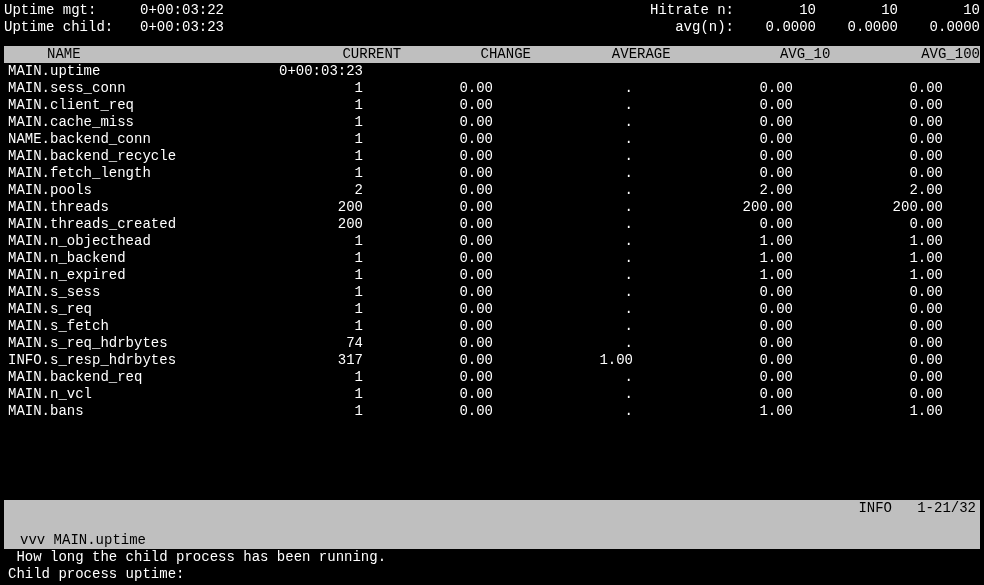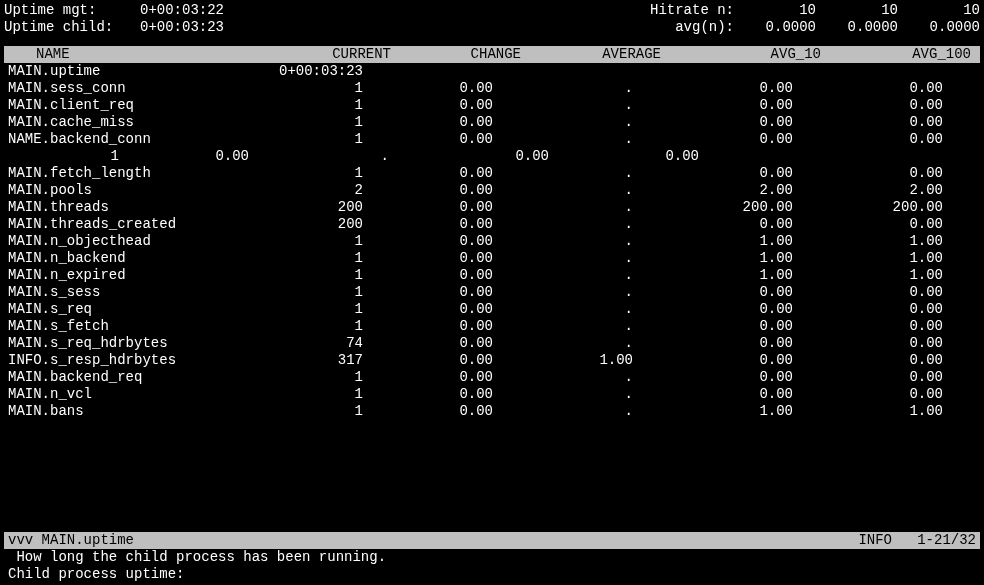--- a/index.html
+++ b/index.html
@@ -52,21 +52,21 @@
   }
   .gap {
     height: 10px;
   }
   .header-bar {
     background: #bfbfbf;
     color: #000;
     display: flex;
     white-space: pre;
   }
-  .hdr-name    { width: 240px; padding-left: 32px; }
+  .hdr-name    { width: 240px; padding-left: 43px; }
   .col-current { width: 115px; text-align: right; font-family: Liberation Mono, monospace; }
   .col-change  { width: 130px; text-align: right; }
   .col-average { width: 140px; text-align: right; }
   .col-avg10   { width: 160px; text-align: right; }
   .col-avg100  { width: 150px; text-align: right; }
 
   .rows {
     flex: 1;
   }
   .row {
@@ -79,21 +79,22 @@
     text-align: left;
   }
   .status-bar {
     background: #bfbfbf;
     color: #000;
     display: flex;
     white-space: pre;
   }
   .status-bar .sel {
     flex: 1;
-    padding-left: 4px;
+    padding-left: 16px;
+    margin-top: 32px;
   }
   .status-bar .info {
     text-align: right;
     padding-right: 4px;
   }
   .desc {
     white-space: pre;
     padding-left: 4px;
   }
 </style>
@@ -135,21 +136,21 @@
     <span class="col-avg10">AVG_10</span>
     <span class="col-avg100">AVG_100</span>
   </div>
 
   <div class="rows" id="rows-container">
       <div class="row"><span class="name">MAIN.uptime</span><span class="col-current">0+00:03:23</span><span class="col-change"></span><span class="col-average"></span><span class="col-avg10"></span><span class="col-avg100"></span></div>
       <div class="row"><span class="name">MAIN.sess_conn</span><span class="col-current">1</span><span class="col-change">0.00</span><span class="col-average">.</span><span class="col-avg10">0.00</span><span class="col-avg100">0.00</span></div>
       <div class="row"><span class="name">MAIN.client_req</span><span class="col-current">1</span><span class="col-change">0.00</span><span class="col-average">.</span><span class="col-avg10">0.00</span><span class="col-avg100">0.00</span></div>
       <div class="row"><span class="name">MAIN.cache_miss</span><span class="col-current">1</span><span class="col-change">0.00</span><span class="col-average">.</span><span class="col-avg10">0.00</span><span class="col-avg100">0.00</span></div>
       <div class="row"><span class="name">NAME.backend_conn</span><span class="col-current">1</span><span class="col-change">0.00</span><span class="col-average">.</span><span class="col-avg10">0.00</span><span class="col-avg100">0.00</span></div>
-      <div class="row"><span class="col-current">1</span><span class="col-change">0.00</span><span class="col-average">.</span><span class="col-avg10">0.00</span><span class="col-avg100">0.00</span></div>
+      <div class="row"><span class="name">MAIN.backend_recycle</span><span class="col-current">1</span><span class="col-change">0.00</span><span class="col-average">.</span><span class="col-avg10">0.00</span><span class="col-avg100">0.00</span></div>
       <div class="row"><span class="name">MAIN.fetch_length</span><span class="col-current">1</span><span class="col-change">0.00</span><span class="col-average">.</span><span class="col-avg10">0.00</span><span class="col-avg100">0.00</span></div>
       <div class="row"><span class="name">MAIN.pools</span><span class="col-current">2</span><span class="col-change">0.00</span><span class="col-average">.</span><span class="col-avg10">2.00</span><span class="col-avg100">2.00</span></div>
       <div class="row"><span class="name">MAIN.threads</span><span class="col-current">200</span><span class="col-change">0.00</span><span class="col-average">.</span><span class="col-avg10">200.00</span><span class="col-avg100">200.00</span></div>
       <div class="row"><span class="name">MAIN.threads_created</span><span class="col-current">200</span><span class="col-change">0.00</span><span class="col-average">.</span><span class="col-avg10">0.00</span><span class="col-avg100">0.00</span></div>
       <div class="row"><span class="name">MAIN.n_objecthead</span><span class="col-current">1</span><span class="col-change">0.00</span><span class="col-average">.</span><span class="col-avg10">1.00</span><span class="col-avg100">1.00</span></div>
       <div class="row"><span class="name">MAIN.n_backend</span><span class="col-current">1</span><span class="col-change">0.00</span><span class="col-average">.</span><span class="col-avg10">1.00</span><span class="col-avg100">1.00</span></div>
       <div class="row"><span class="name">MAIN.n_expired</span><span class="col-current">1</span><span class="col-change">0.00</span><span class="col-average">.</span><span class="col-avg10">1.00</span><span class="col-avg100">1.00</span></div>
       <div class="row"><span class="name">MAIN.s_sess</span><span class="col-current">1</span><span class="col-change">0.00</span><span class="col-average">.</span><span class="col-avg10">0.00</span><span class="col-avg100">0.00</span></div>
       <div class="row"><span class="name">MAIN.s_req</span><span class="col-current">1</span><span class="col-change">0.00</span><span class="col-average">.</span><span class="col-avg10">0.00</span><span class="col-avg100">0.00</span></div>
       <div class="row"><span class="name">MAIN.s_fetch</span><span class="col-current">1</span><span class="col-change">0.00</span><span class="col-average">.</span><span class="col-avg10">0.00</span><span class="col-avg100">0.00</span></div>

